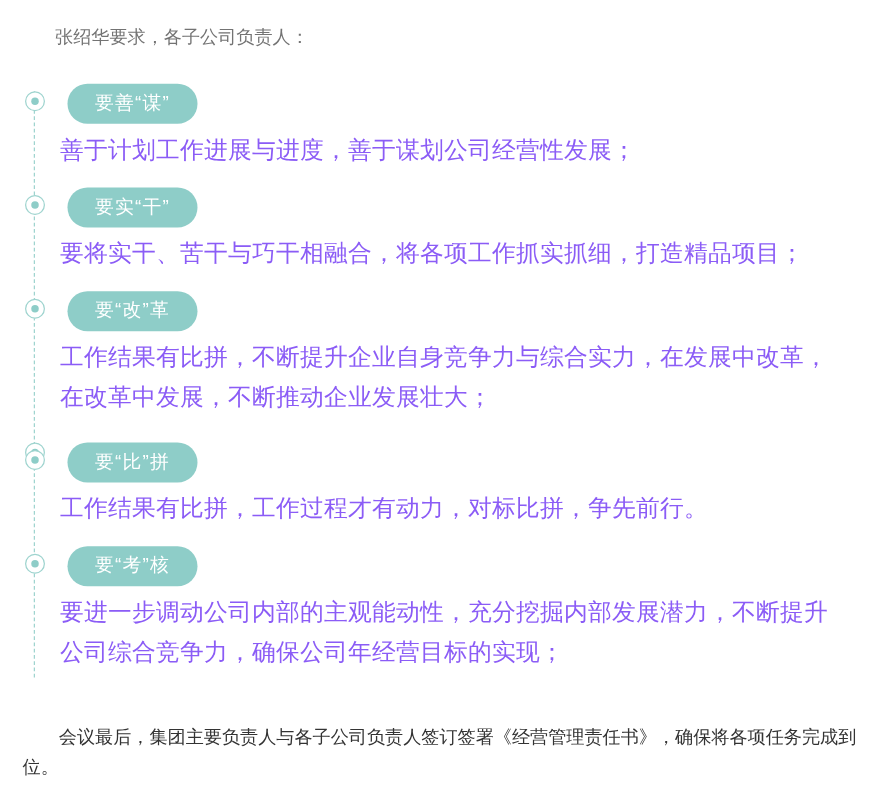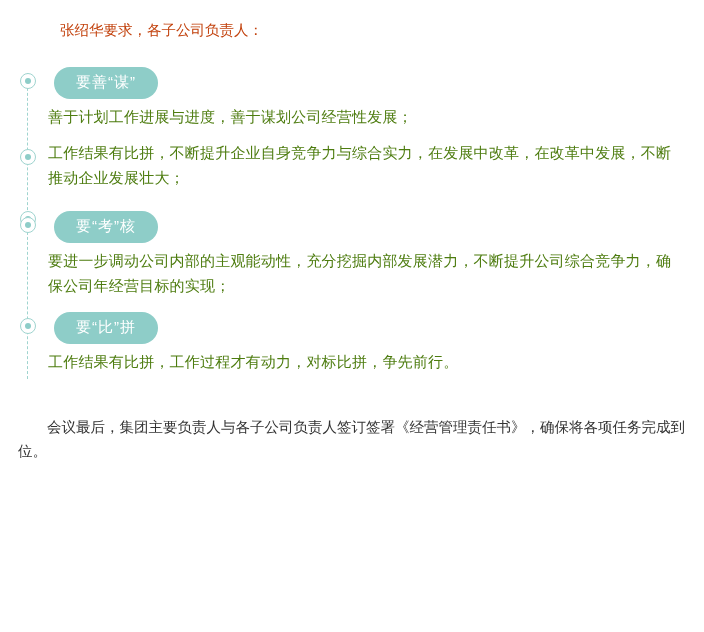--- a/index.html
+++ b/index.html
@@ -16,23 +16,22 @@
   }
   .page {
     position: relative;
     width: 704px;
     height: 632px;
     box-sizing: border-box;
   }
   .intro {
     font-size: 14.5px;
     line-height: 1.6;
-    color: #c2410c;
+    color: #737373;
     padding: 4px 18px 8px 44px;
-    margin-left: 16px;
   }
   .timeline {
     position: relative;
     margin: 15px 14px 0 14px;
     padding-left: 30px;
   }
   
   .timeline::before {
     content: "";
     position: absolute;
@@ -72,23 +71,23 @@
     color: #ffffff;
     font-size: 15px;
     letter-spacing: 1px;
     padding: 6px 22px 7px 22px;
     border-radius: 16px;
     margin: 2px 0 6px 10px;
     font-weight: normal;
     white-space: nowrap;
   }
   .body-text {
-    font-size: 15px;
+    font-size: 19px;
     line-height: 1.65;
-    color: #4d7c0f;
+    color: #8b5cf6;
     padding: 0 10px 6px 4px;
     letter-spacing: 0.2px;
   }
   .closing {
     font-size: 14.5px;
     line-height: 1.65;
     color: #333333;
     padding: 14px 18px 0 18px;
     text-indent: 2em;
   }
@@ -101,39 +100,45 @@
   <p class="intro">张绍华要求，各子公司负责人：</p>
 
   <div class="timeline">
 
     <div class="item">
       <span class="bullet"></span>
       <div class="tag">要善“谋”</div>
       <div class="body-text">善于计划工作进展与进度，善于谋划公司经营性发展；</div>
     </div>
 
+    <div class="item">
+      <span class="bullet"></span>
+      <div class="tag">要实“干”</div>
+      <div class="body-text">要将实干、苦干与巧干相融合，将各项工作抓实抓细，打造精品项目；</div>
+    </div>
 
     <div class="item">
       <span class="bullet"></span>
+      <div class="tag">要“改”革</div>
       <div class="body-text">工作结果有比拼，不断提升企业自身竞争力与综合实力，在发展中改革，在改革中发展，不断推动企业发展壮大；</div>
     </div>
 
     <div class="item">
       <span class="bullet"></span>
     </div>
 
     <div class="item">
       <span class="bullet"></span>
-      <div class="tag">要“考”核</div>
-      <div class="body-text">要进一步调动公司内部的主观能动性，充分挖掘内部发展潜力，不断提升公司综合竞争力，确保公司年经营目标的实现；</div>
+      <div class="tag">要“比”拼</div>
+      <div class="body-text">工作结果有比拼，工作过程才有动力，对标比拼，争先前行。</div>
     </div>
 
     <div class="item">
       <span class="bullet"></span>
-      <div class="tag">要“比”拼</div>
-      <div class="body-text">工作结果有比拼，工作过程才有动力，对标比拼，争先前行。</div>
+      <div class="tag">要“考”核</div>
+      <div class="body-text">要进一步调动公司内部的主观能动性，充分挖掘内部发展潜力，不断提升公司综合竞争力，确保公司年经营目标的实现；</div>
     </div>
 
   </div>
 
   <p class="closing">会议最后，集团主要负责人与各子公司负责人签订签署《经营管理责任书》，确保将各项任务完成到位。</p>
 
 </div>
 
 </body></html>

